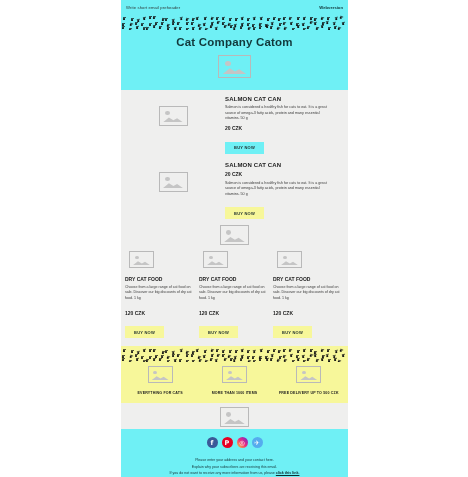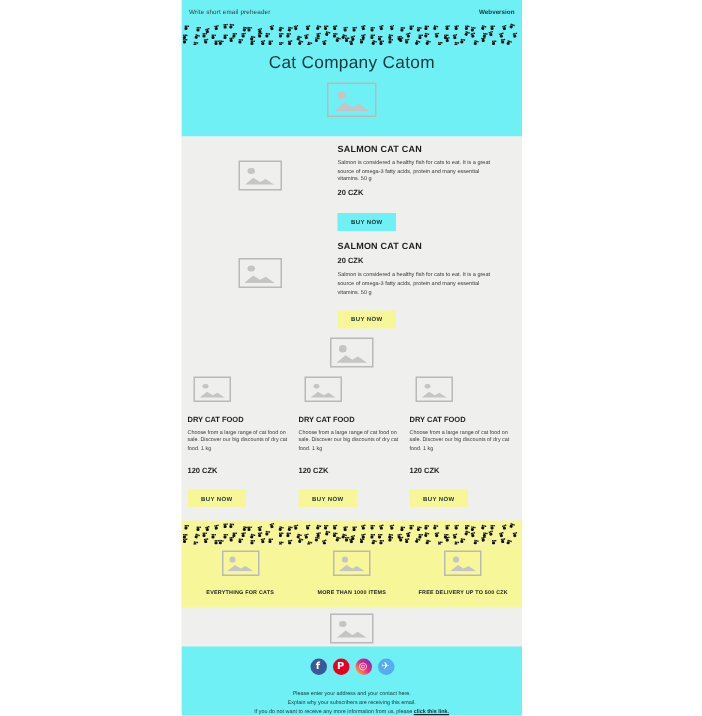--- a/index.html
+++ b/index.html
@@ -33,21 +33,21 @@
     background:#111;border-radius:48% 48% 42% 42%;
   }
   .paw i{position:absolute;width:.78px;height:.92px;background:#111;border-radius:50%;}
   .paw i:nth-child(1){left:.05px;top:.3px;}
   .paw i:nth-child(2){left:.95px;top:0px;}
   .paw i:nth-child(3){left:1.85px;top:.35px;}
 
   
   .hero{background:#6ff0f5;padding:4px 0 8px;text-align:center;}
   .hero-title{
-    font-size:11.5px;font-weight:normal;color:#12383b;letter-spacing:.2px;
+    font-size:11.5px;font-weight:bold;color:#12383b;letter-spacing:.2px;
     margin:2px 0 7px;
   }
   
   .ph{
     display:inline-block;border:1.2px solid #b9b9b9;background:transparent;
     position:relative;box-sizing:border-box;
   }
   .ph .sun{position:absolute;left:20%;top:22%;width:18%;height:24%;border-radius:50%;background:#c5c5c5;}
   .ph .hill{
     position:absolute;left:12%;bottom:14%;width:76%;height:42%;

